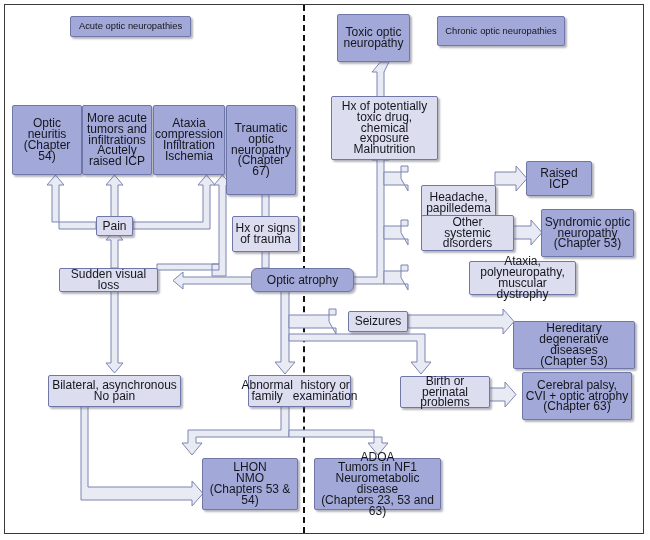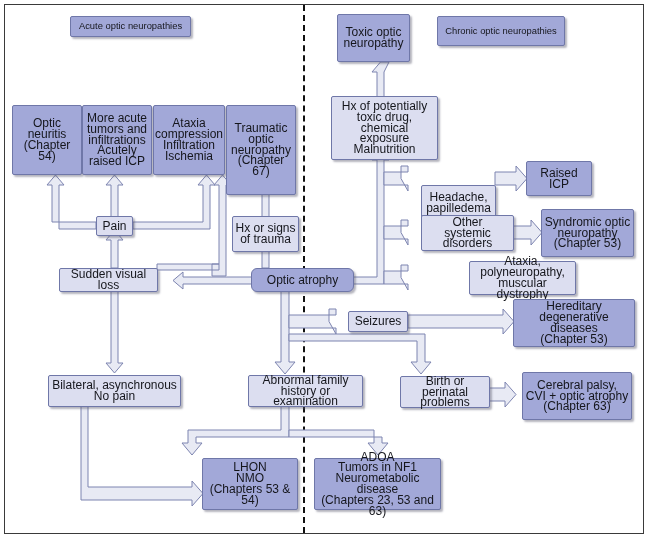--- a/index.html
+++ b/index.html
@@ -174,32 +174,32 @@
   </div>
 
   <div class="node dark" style="left:251px;top:268px;width:103px;height:24px;border-radius:6px;">
     <span>Optic atrophy</span>
   </div>
 
   <div class="node light" style="left:348px;top:311px;width:60px;height:21px;">
     <span>Seizures</span>
   </div>
 
-  <div class="node dark" style="left:513px;top:299px;width:122px;height:48px;flex-direction:column;">
+  <div class="node dark" style="left:513px;top:321px;width:122px;height:48px;flex-direction:column;">
     <span>Hereditary</span>
     <span>degenerative diseases</span>
     <span>(Chapter 53)</span>
   </div>
 
   <div class="node light" style="left:48px;top:375px;width:133px;height:32px;flex-direction:column;">
     <span>Bilateral, asynchronous</span>
     <span>No pain</span>
   </div>
 
-  <div class="node light" style="left:248px;top:375px;width:115px;height:32px;flex-direction:column;">
+  <div class="node light" style="left:248px;top:375px;width:103px;height:32px;">
     <span>Abnormal family</span>
     <span>history or examination</span>
   </div>
 
   <div class="node light" style="left:400px;top:376px;width:90px;height:32px;flex-direction:column;">
     <span>Birth or</span>
     <span>perinatal problems</span>
   </div>
 
   <div class="node dark" style="left:522px;top:372px;width:110px;height:48px;flex-direction:column;">

